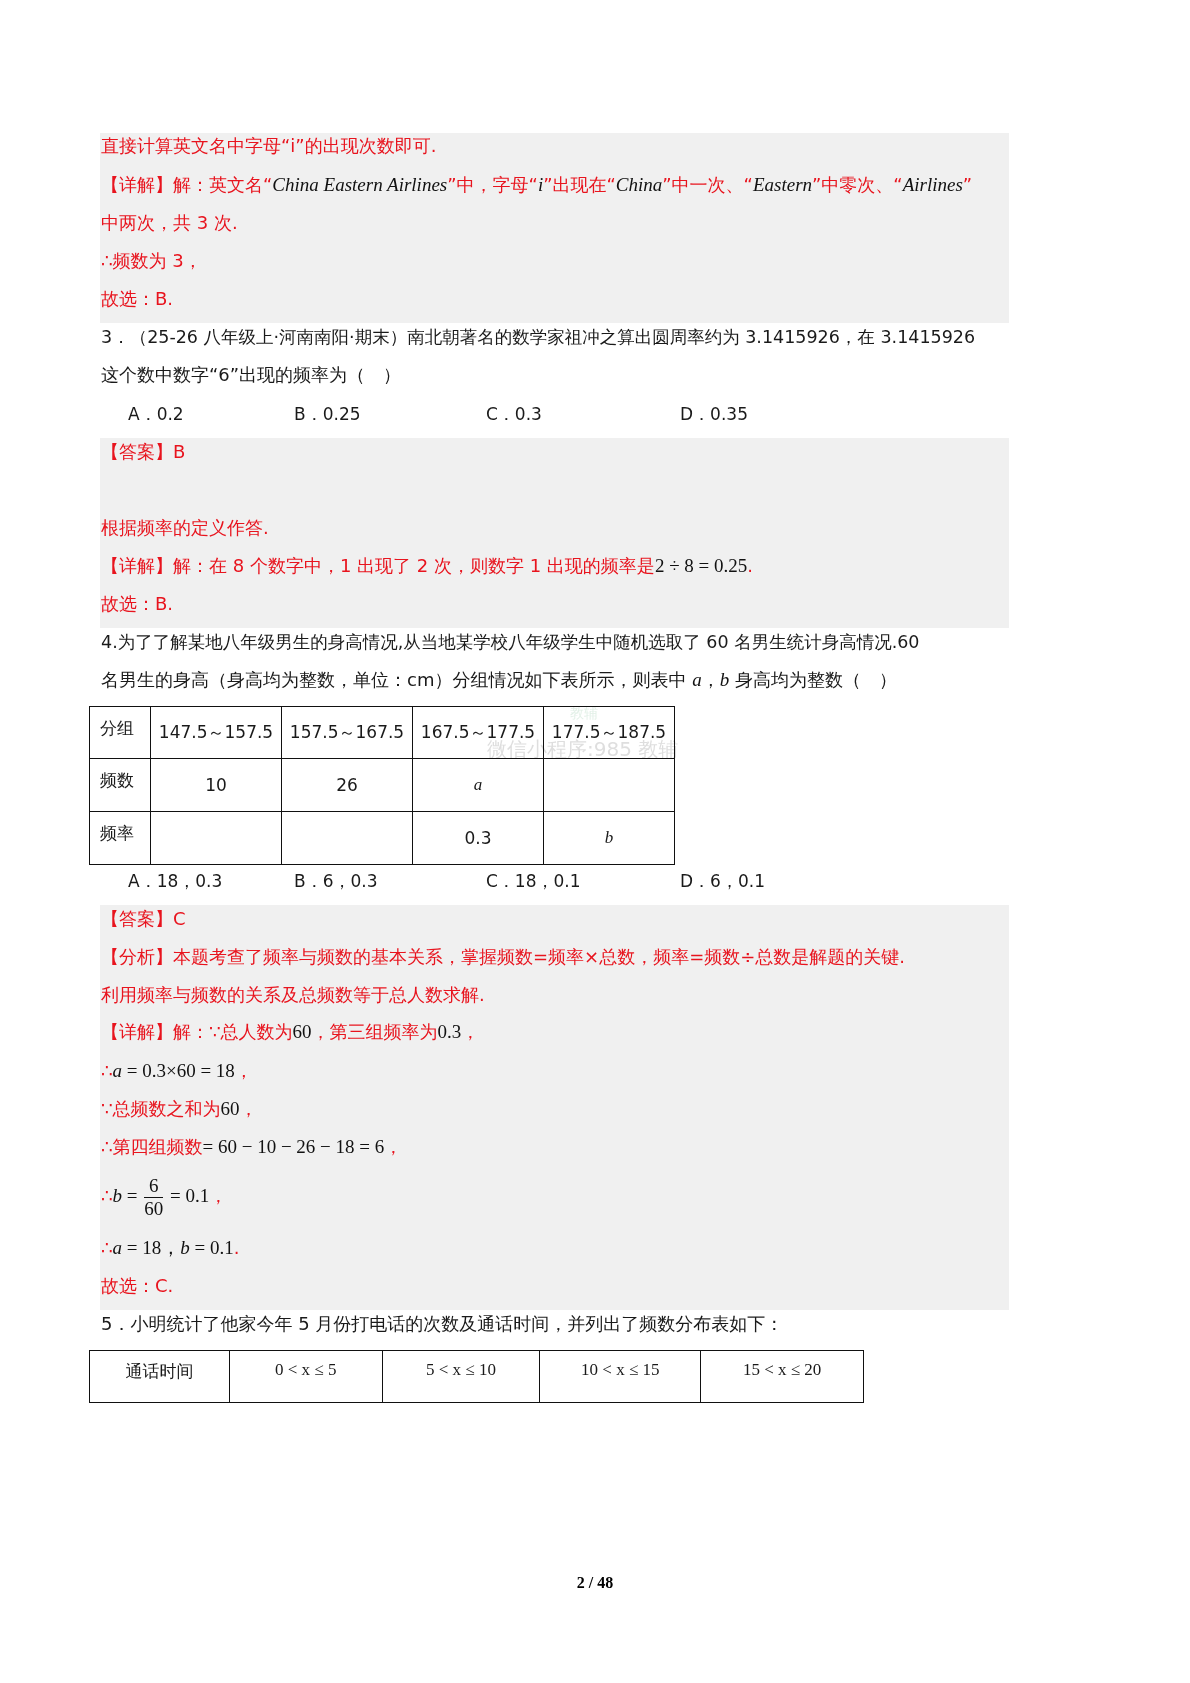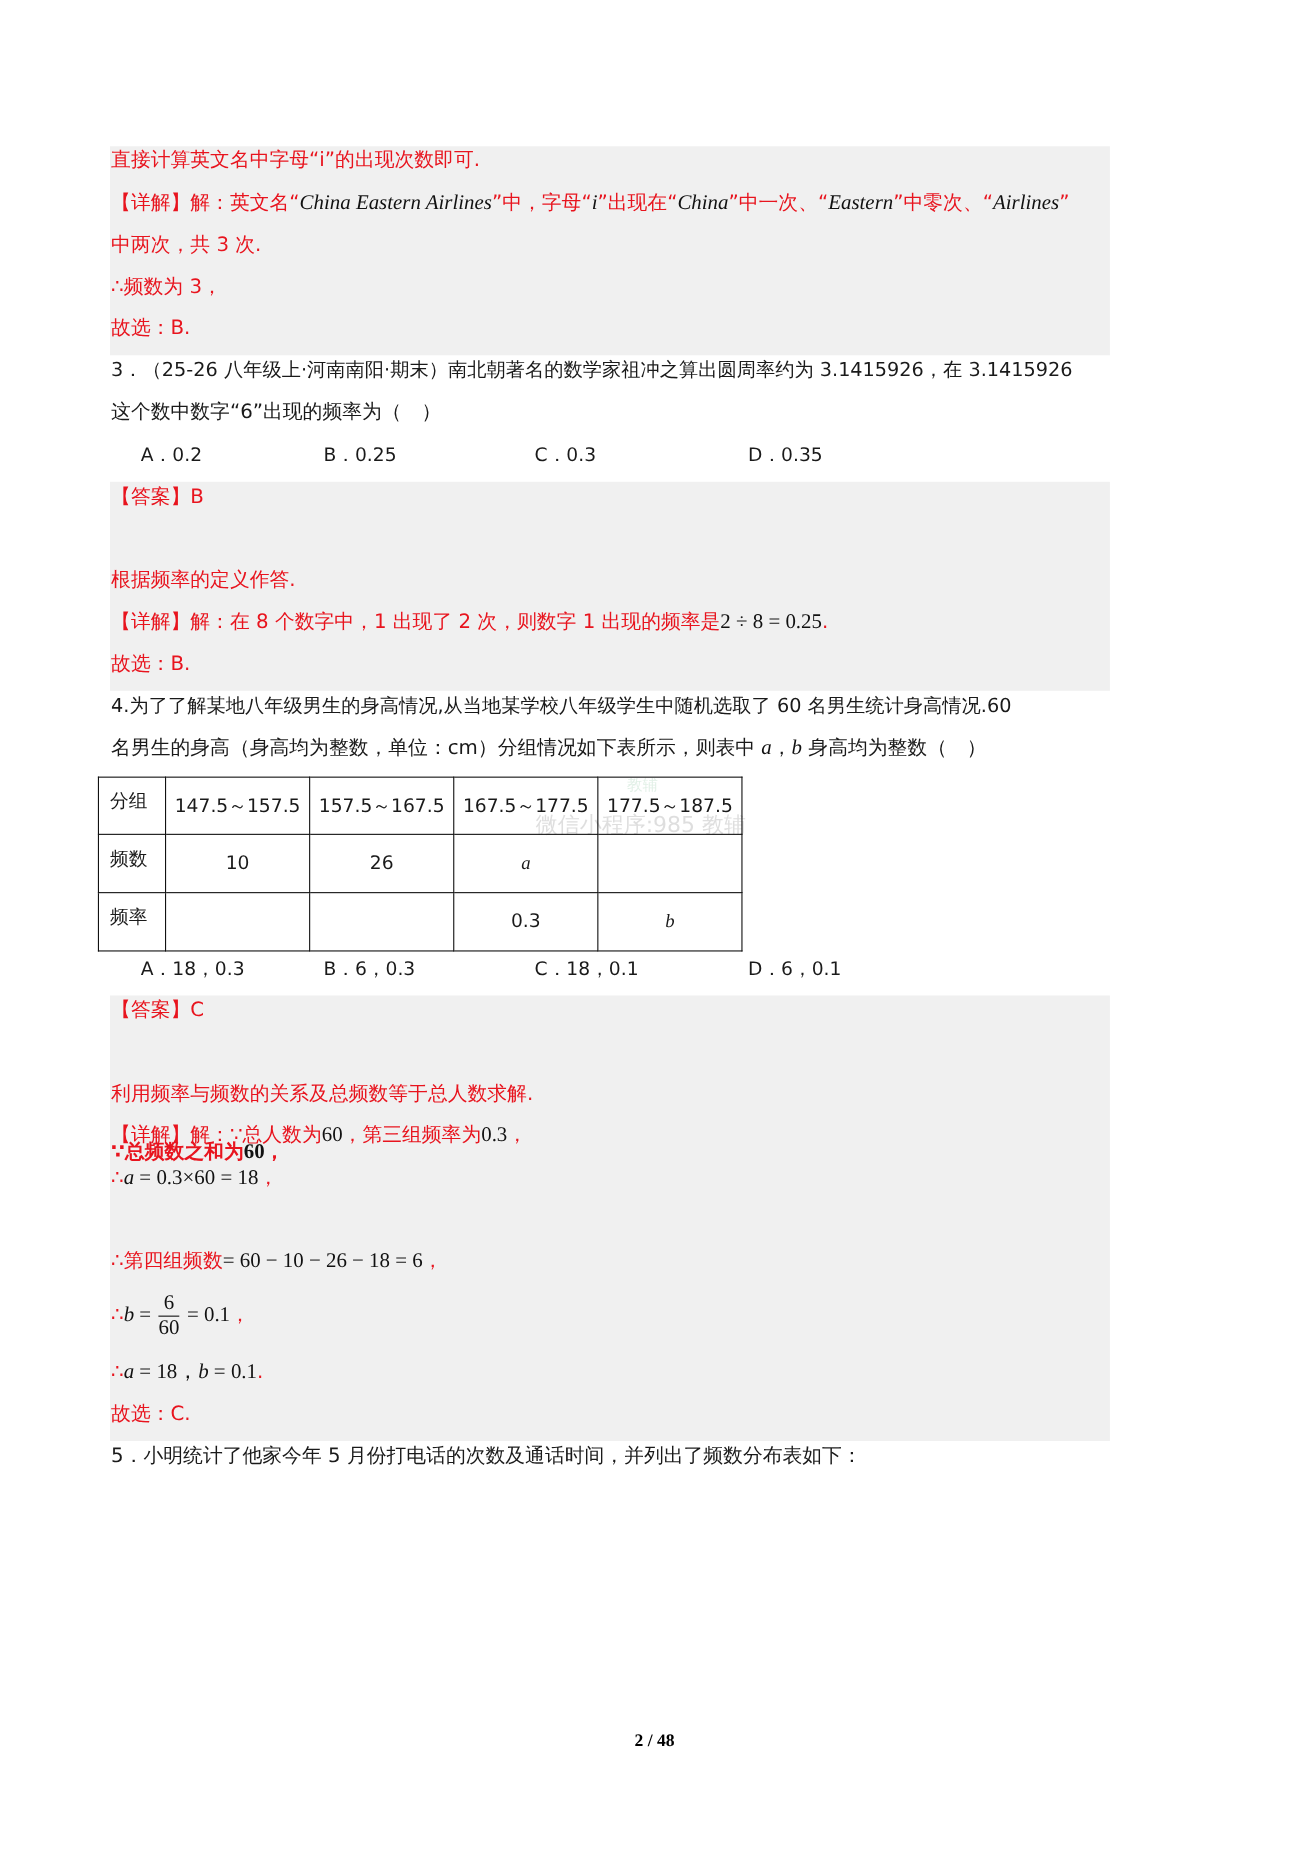--- a/index.html
+++ b/index.html
@@ -92,37 +92,56 @@
   </tbody>
     </table>
 
   <div class="opt" style="left:128px;top:869px;">A．18，0.3</div>
   <div class="opt" style="left:294px;top:869px;">B．6，0.3</div>
   <div class="opt" style="left:486px;top:869px;">C．18，0.1</div>
   <div class="opt" style="left:680px;top:869px;">D．6，0.1</div>
 
   <div class="block" style="top:905px;height:405px;"></div>
   <div class="line red" style="top:907px;"><span>【答案】</span><span>C</span></div>
+  <div class="line red" style="top:945px;"><span>【分析】</span><span>本题考查了频率与频数的基本关系，掌握频数=频率×总数，频率=频数÷总数是解题的关键.</span></div>
   <div class="line red" style="top:983px;">利用频率与频数的关系及总频数等于总人数求解.</div>
   <div class="line red" style="top:1020px;">
     <span>【详解】</span><span>解：∵总人数为</span><span class="math">60</span><span>，第三组频率为</span><span class="math">0.3</span><span>，</span>
   </div>
   <div class="line red" style="top:1059px;">
     <span>∴</span><span class="math mi">a</span><span class="math"> = 0.3×60 = 18</span><span>，</span>
   </div>
-  <div class="line red" style="top:1036px;font-weight:bold;">
+  <div class="line red" style="top:1097px;">
     <span>∵</span><span>总频数之和为</span><span class="math">60</span><span>，</span>
   </div>
   <div class="line red" style="top:1135px;">
     <span>∴</span><span>第四组频数</span><span class="math">= 60 − 10 − 26 − 18 = 6</span><span>，</span>
   </div>
   <div class="line red" style="top:1172px;line-height:48px;">
     <span>∴</span><span class="math mi">b</span><span class="math"> = </span><span class="frac math"><span class="num">6</span><span class="den">60</span></span><span class="math"> = 0.1</span><span>，</span>
   </div>
   <div class="line red" style="top:1236px;">
     <span>∴</span><span class="math mi">a</span><span class="math"> = 18，</span><span class="math mi">b</span><span class="math"> = 0.1</span><span>.</span>
   </div>
   <div class="line red" style="top:1274px;">故选：C.</div>
 
   <div class="line blk" style="top:1312px;">5．小明统计了他家今年 5 月份打电话的次数及通话时间，并列出了频数分布表如下：</div>
+  <table class="grid" style="left:89px;top:1350px;width:775px;">
+    <colgroup>
+        <col style="width:140px">
+        <col style="width:153px">
+        <col style="width:158px">
+        <col style="width:161px">
+        <col style="width:163px">
+      </colgroup>
+    <tbody>
+        <tr style="height:52px;">
+      <td style="vertical-align:top;padding-top:9px;">通话时间</td>
+      <td class="math" style="vertical-align:top;padding-top:9px;">0 &lt; x ≤ 5</td>
+      <td class="math" style="vertical-align:top;padding-top:9px;">5 &lt; x ≤ 10</td>
+      <td class="math" style="vertical-align:top;padding-top:9px;">10 &lt; x ≤ 15</td>
+      <td class="math" style="vertical-align:top;padding-top:9px;">15 &lt; x ≤ 20</td>
+    </tr>
+  </tbody>
+    </table>
 
   <div class="footer">2 / 48</div>
 </div>
 
 </body></html>

